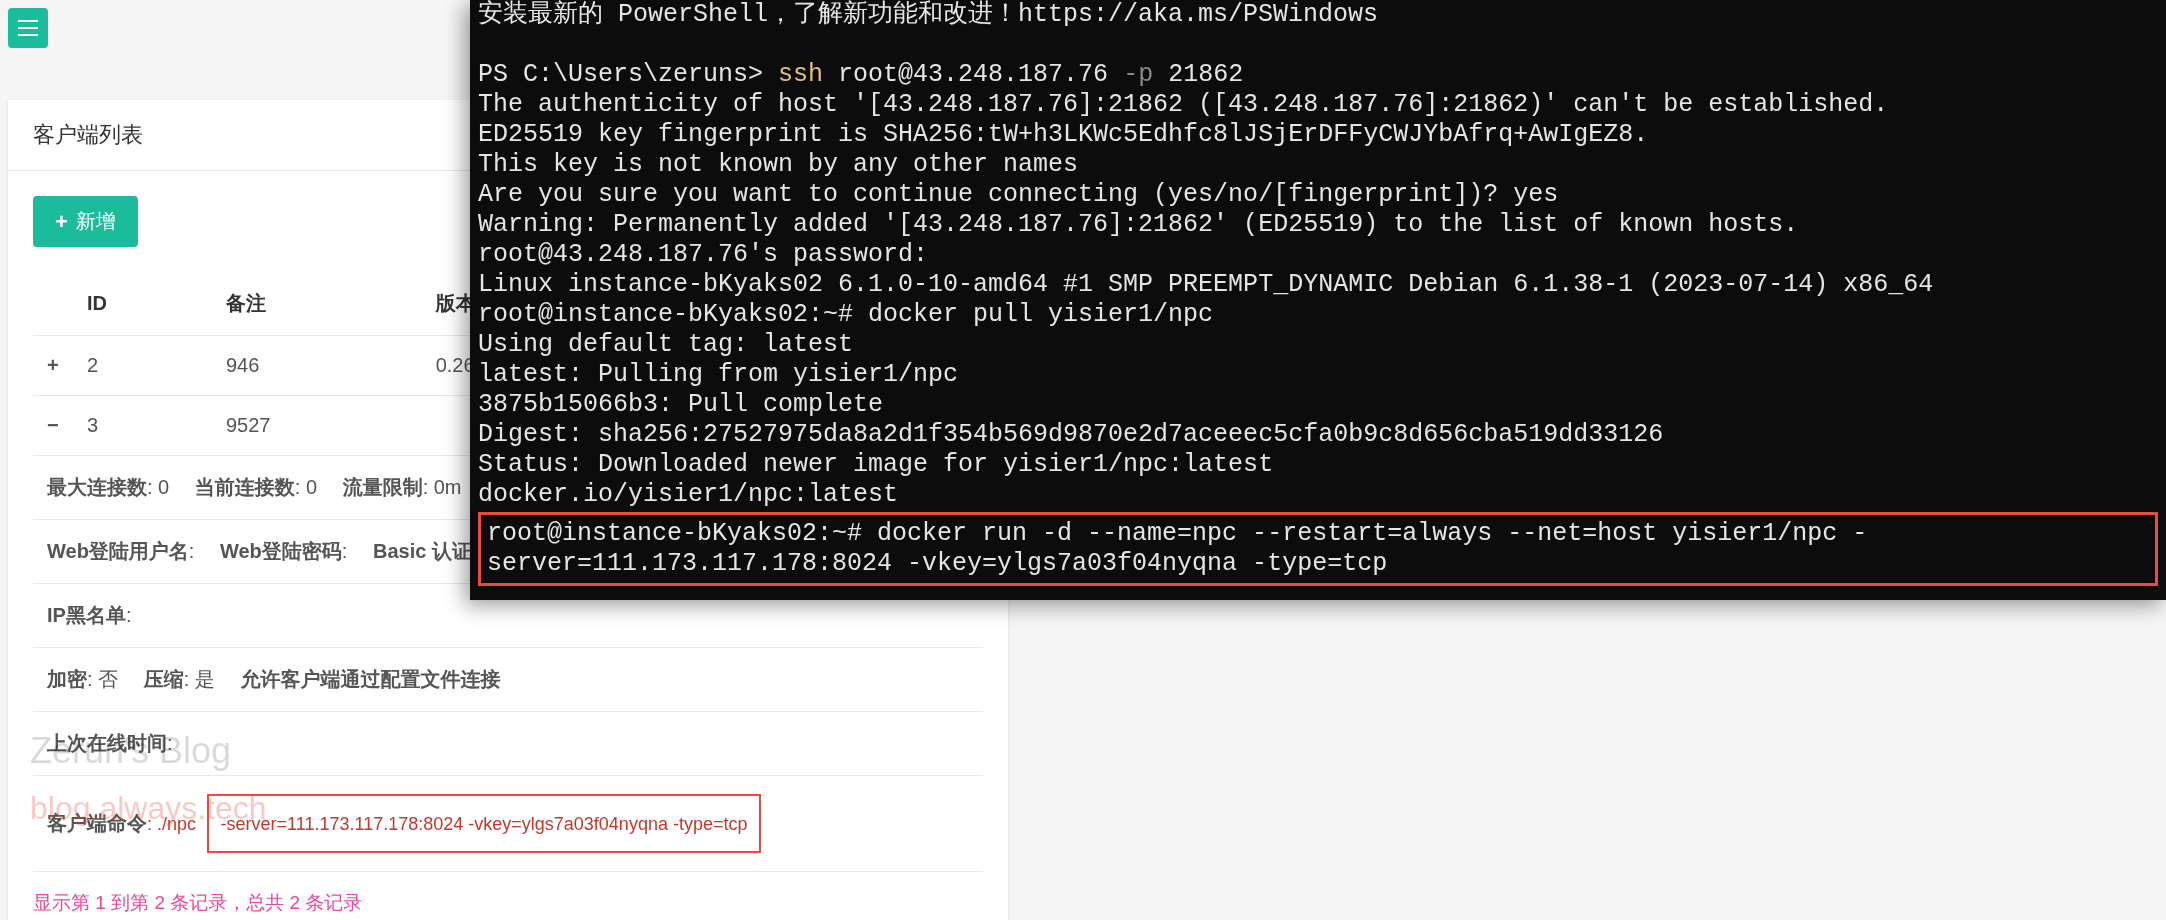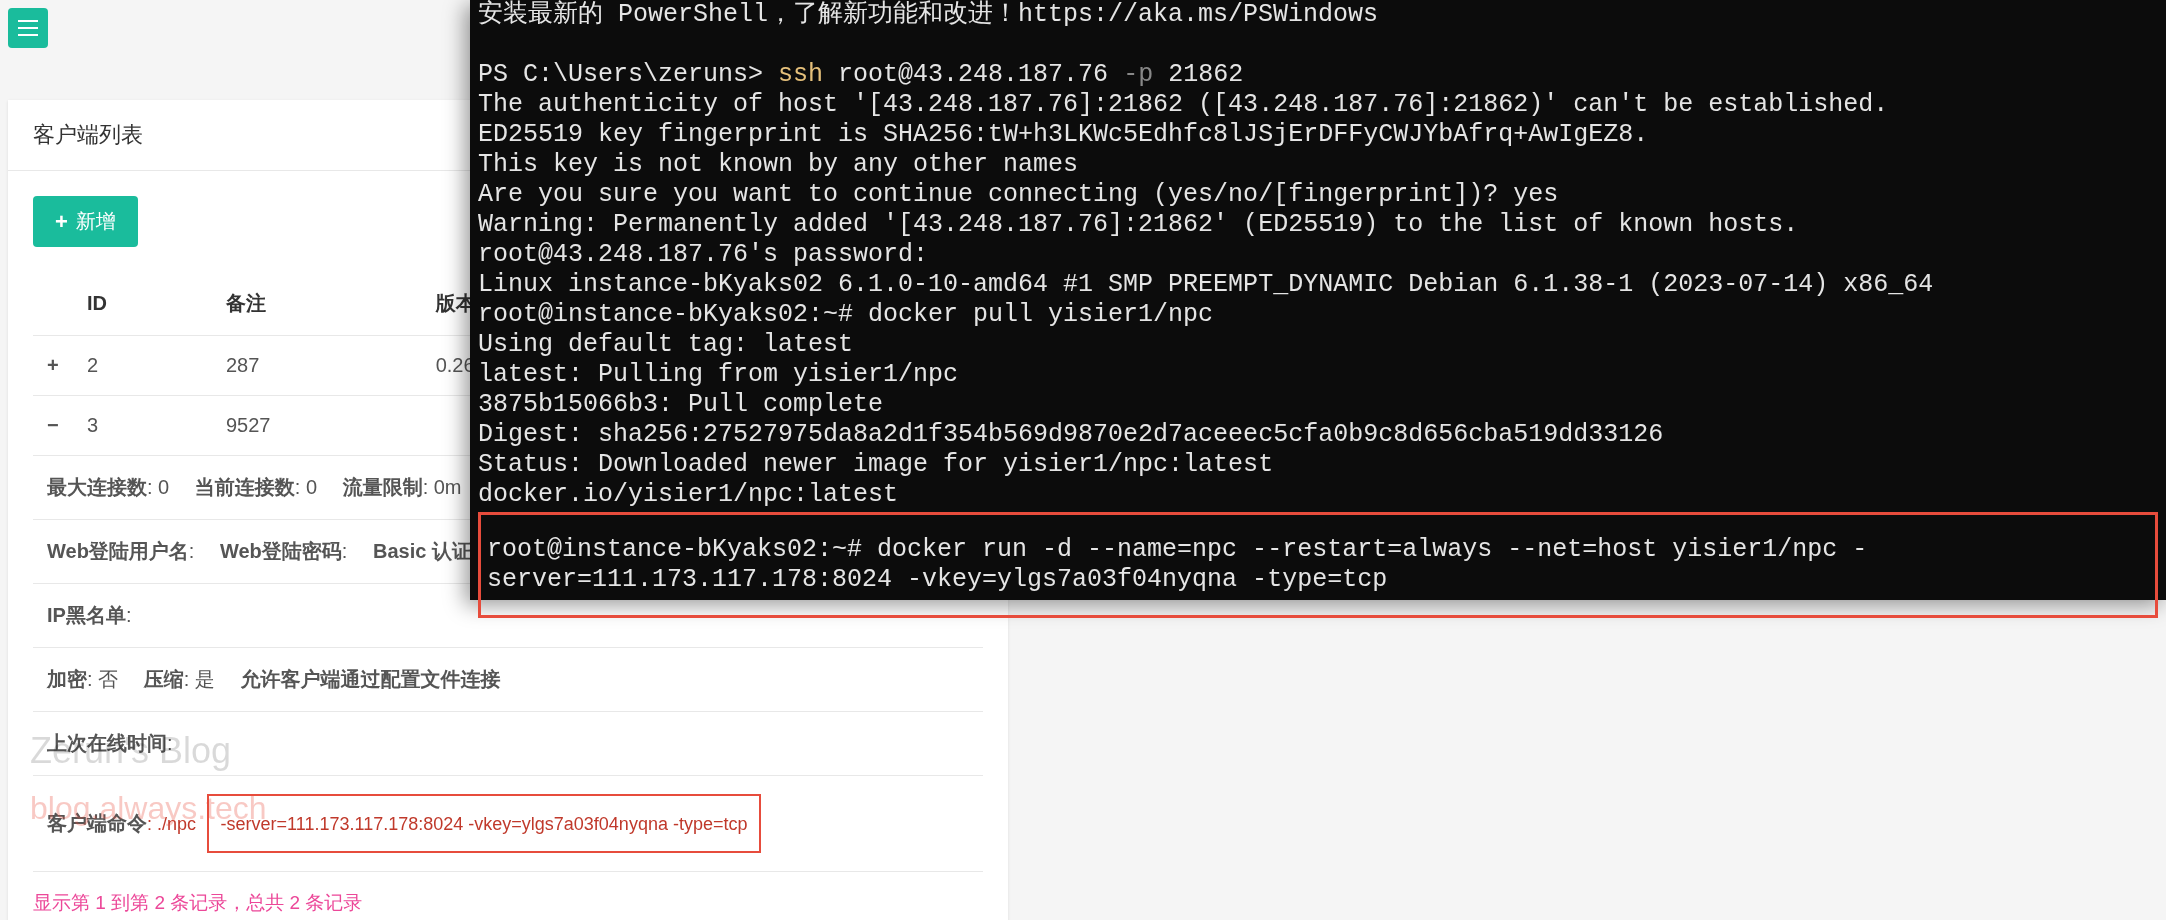--- a/index.html
+++ b/index.html
@@ -30,21 +30,21 @@
     
     .record-info { color: #ec4899; font-size: 19px; margin-top: 18px; }
     
     .watermark { position: absolute; top: 730px; left: 30px; font-size: 36px; color: rgba(0,0,0,0.15); font-weight: 300; z-index: 5; pointer-events: none; }
     .watermark-sub { position: absolute; top: 790px; left: 30px; font-size: 32px; color: rgba(231,76,60,0.3); font-weight: 300; z-index: 5; pointer-events: none; }
     
     .terminal { position: absolute; top: 0; left: 470px; width: 1696px; height: 600px; background: #0c0c0c; color: #ccc; font-family: Consolas, "Courier New", monospace; font-size: 25px; line-height: 1.2; padding: 0 8px 8px 8px; white-space: pre-wrap; z-index: 10; box-shadow: -5px 5px 20px rgba(0,0,0,0.4); }
     .term-white { color: #e5e5e5; }
     .term-yellow { color: #e5c07b; text-align: center; }
     .term-gray { color: #888; }
-    .term-highlight-box { border: 3px solid #e74c3c; padding: 20px 6px; display: block; margin-top: 2px; }
+    .term-highlight-box { border: 3px solid #e74c3c; padding: 4px 6px; display: block; margin-top: 2px; }
     
     .ml { margin-left: 20px; }
   </style>
 </head>
 <body>
 
 <button class="hamburger-btn">
   <span></span>
     <span></span>
     <span></span>
@@ -65,21 +65,21 @@
           <th>ID</th>
           <th>备注</th>
           <th>版本</th>
           <th></th>
         </tr>
       </thead>
       <tbody>
         <tr>
           <td class="expand-icon">+</td>
           <td>2</td>
-          <td>287</td>
+          <td>946</td>
           <td>0.26.16</td>
           <td>vagbf53</td>
         </tr>
         <tr>
           <td class="expand-icon">−</td>
           <td>3</td>
           <td>9527</td>
           <td></td>
           <td>ylgs7a0</td>
         </tr>

